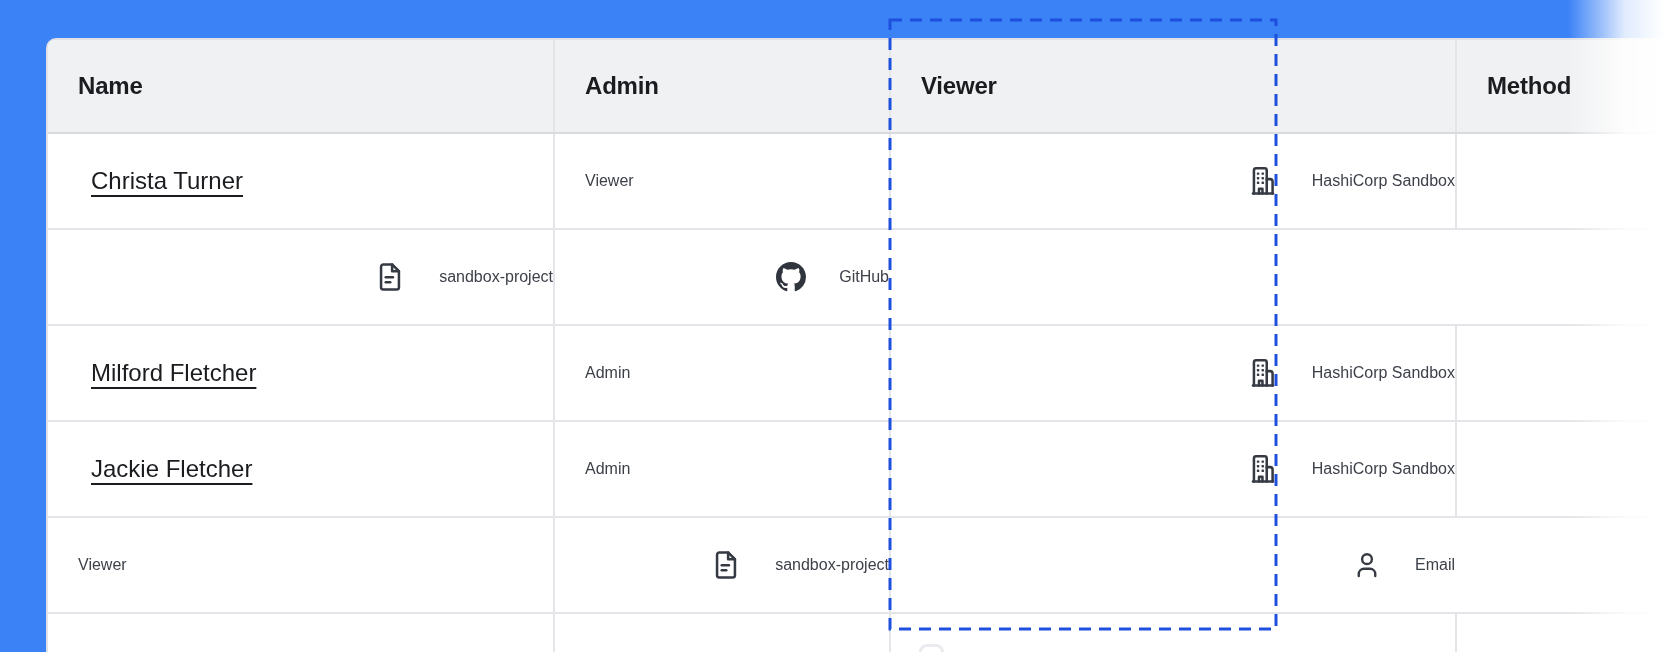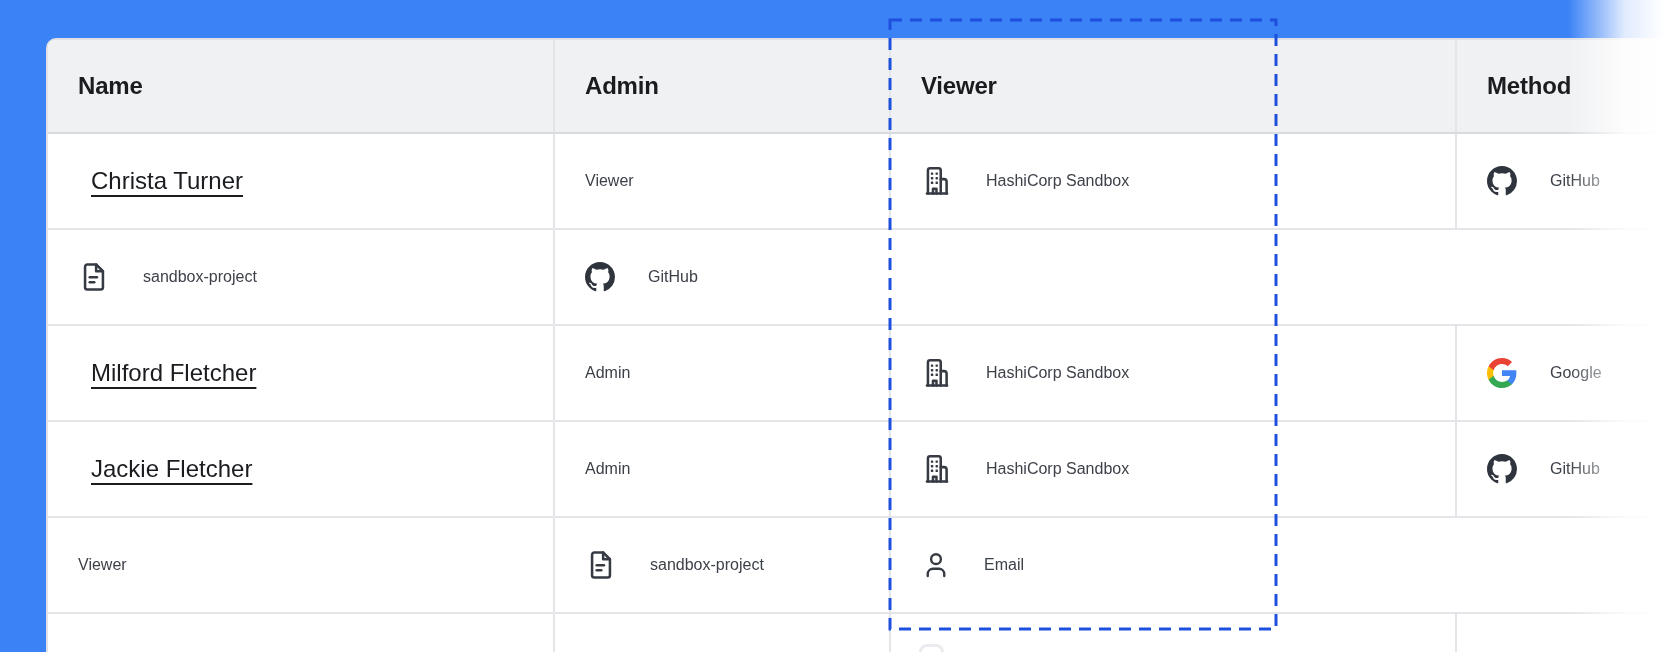--- a/index.html
+++ b/index.html
@@ -49,21 +49,21 @@
   }
   .name-link{
     font-size:24px;font-weight:500;color:var(--text-primary);
     text-decoration:underline;
     text-decoration-thickness:2px;
     text-underline-offset:6px;
     cursor:pointer;
     margin-left:13px;
   }
   .cell-text{font-size:16px;color:var(--text-secondary);}
-  .cell-with-icon{gap:33px;}
+  .cell-with-icon{gap:33px;justify-content:flex-end;}
   .icon{display:inline-flex;align-items:center;justify-content:center;flex:0 0 auto;}
   .icon svg{display:block;}
   
   .focus-ring{position:absolute;left:0;top:0;pointer-events:none;}
   
   .right-fade{
     position:absolute;top:0;right:0;width:104px;height:652px;
     background:linear-gradient(to right, rgba(255,255,255,0) 0%, rgba(255,255,255,0.85) 55%, #ffffff 92%);
     pointer-events:none;
   }

